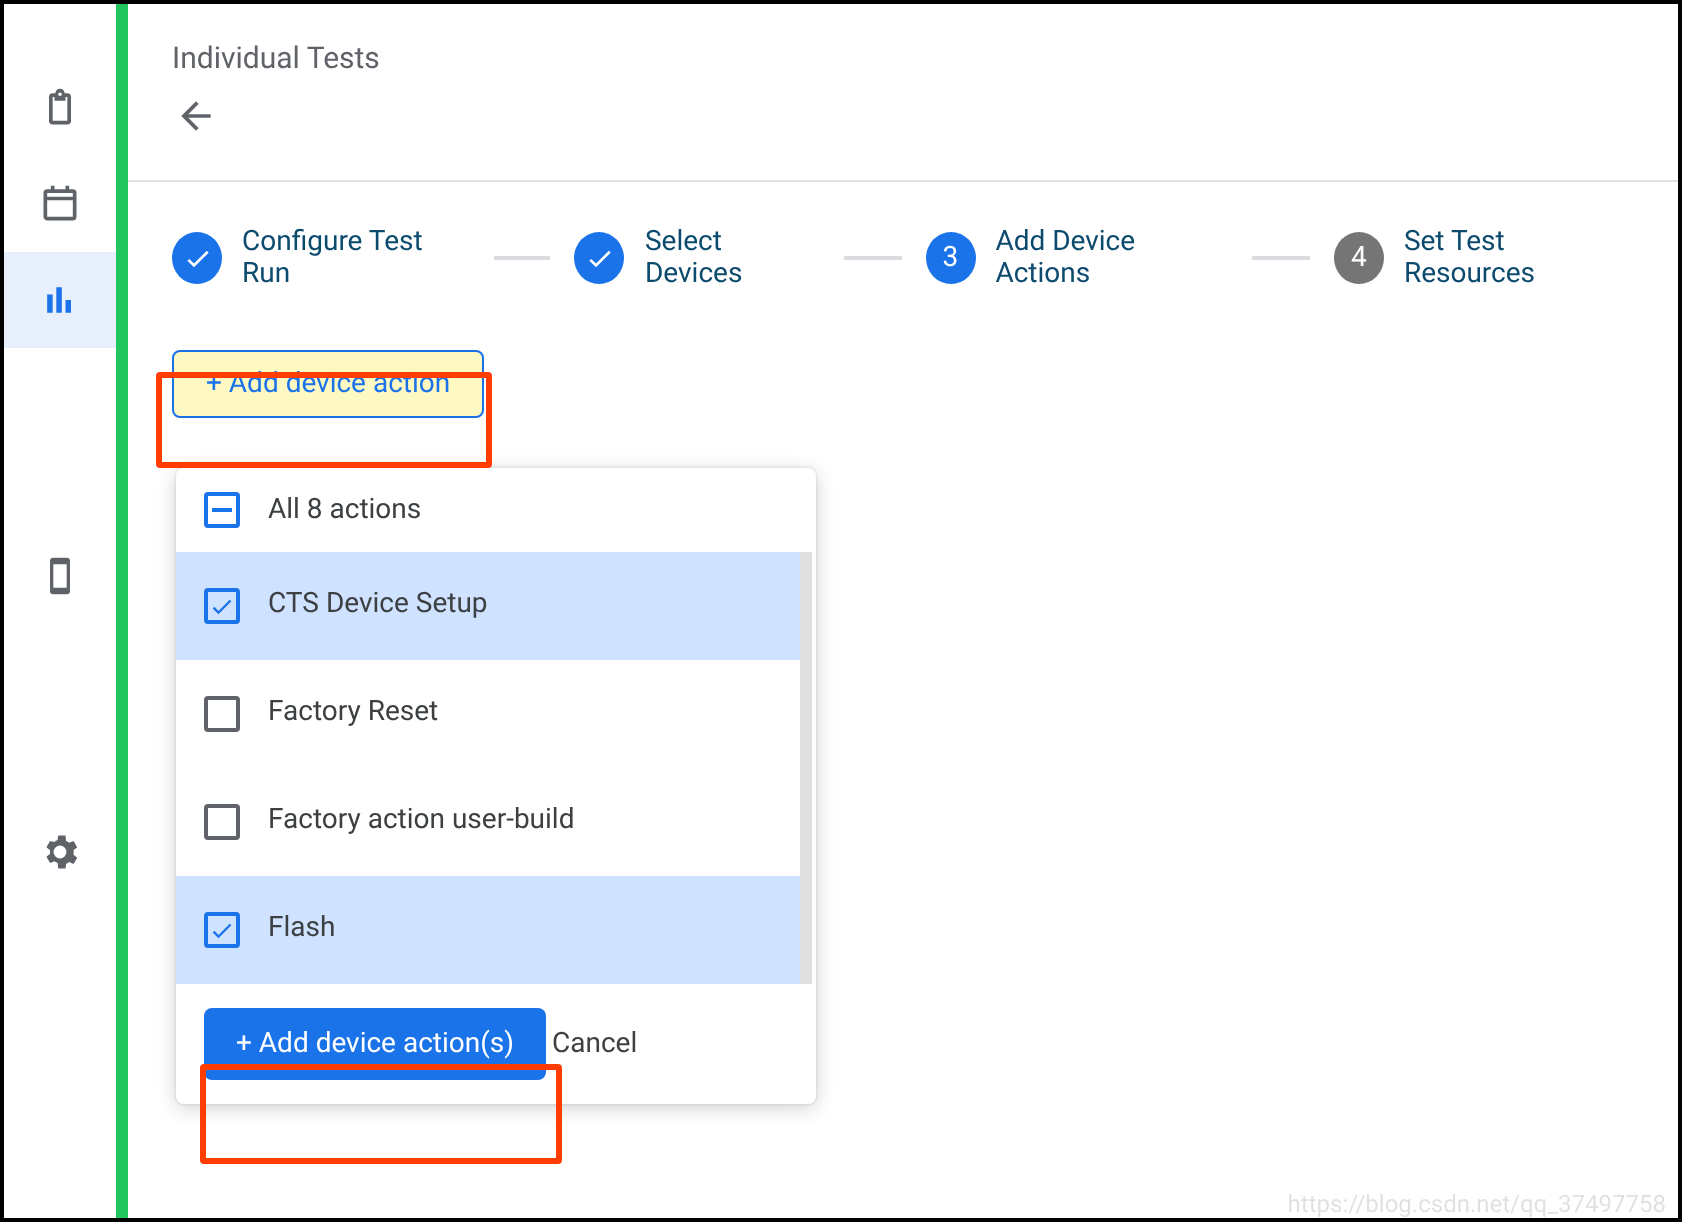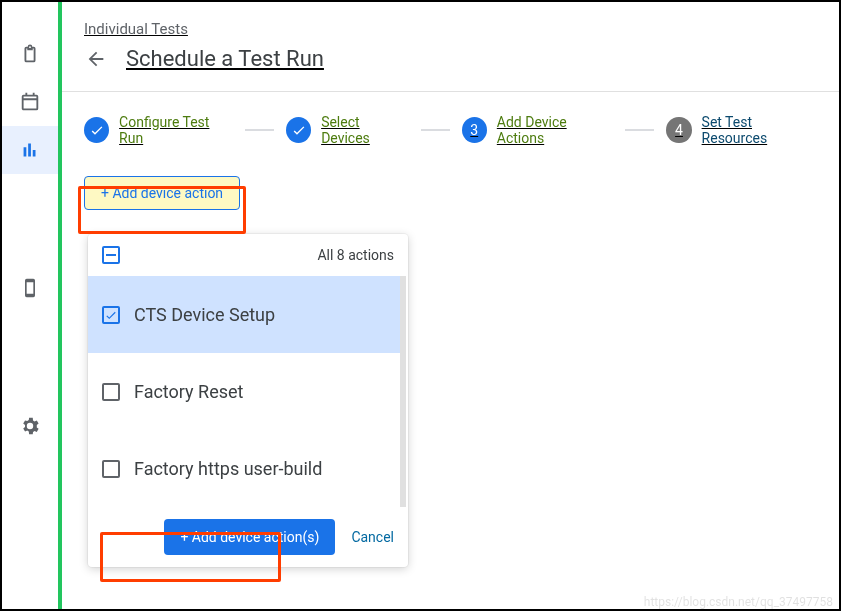--- a/index.html
+++ b/index.html
@@ -31,22 +31,21 @@
     align-items: center;
     justify-content: center;
     cursor: pointer;
     color: #5f6368;
   }
   .sidebar-item.active { background: #e8f0fe; color: #1a73e8; }
   .sidebar-spacer-lg { height: 90px; }
   .main {
     position: absolute;
     left: 56px; top: 0; right: 0; bottom: 0;
-    border-left: 4px solid #22c55e;
-    text-decoration: underline;
+    border-left: 6px solid #22c55e;
   }
   .header {
     padding: 18px 22px 0 22px;
   }
   .subtitle {
     font-size: 15px;
     color: #5f6368;
     margin-bottom: 8px;
   }
   .title-row {
@@ -84,21 +83,21 @@
   }
   .step-circle {
     width: 26px; height: 26px;
     border-radius: 50%;
     background: #1a73e8;
     color: #fff;
     display:flex; align-items:center; justify-content:center;
     font-size: 14px;
   }
   .step-circle.gray { background: #757575; }
-  .step-label { font-size: 14px; color: #4d7c0f; }
+  .step-label { font-size: 14px; color: #0c4a6e; }
   .step-label.gray { color: #0c4a6e; }
   .step-connector { width: 30px; height: 2px; background: #dadce0; }
   .add-btn-wrap {
     position: relative;
     margin-left: 22px;
     width: 235px;
   }
   .highlight-box {
     position: absolute;
     border: 3px solid #ff3d00;
@@ -127,67 +126,65 @@
     border-radius: 4px;
     box-shadow: 0 2px 10px rgba(0,0,0,0.18), 0 0 0 1px rgba(0,0,0,.04);
     z-index: 5;
   }
   .dropdown-header {
     display: flex; align-items: center;
     padding: 12px 14px;
     gap: 14px;
     font-size: 14px;
     color: #3c4043;
-    justify-content: space-between;
   }
   .checkbox {
     width: 18px; height: 18px;
     border: 2px solid #5f6368;
     border-radius: 2px;
     display:flex; align-items:center; justify-content:center;
     flex-shrink: 0;
   }
   .checkbox.indeterminate { border-color: #1a73e8; }
   .checkbox.indeterminate::after {
     content: ''; width: 10px; height: 2px; background: #1a73e8;
   }
   .checkbox.checked { border-color: #1a73e8; }
   .menu-list {
     max-height: 280px;
     overflow-y: auto;
     border-right: 6px solid #e0e0e0;
     margin-right: 2px;
   }
   .menu-item {
-    display: flex; align-items: center;
+    display: flex; 
     gap: 14px;
-    padding: 28px 14px;
-    font-size: 18px;
+    padding: 18px 14px;
+    font-size: 14px;
     color: #3c4043;
     cursor: pointer;
   }
   .menu-item.selected { background: #cfe2ff; }
   .dropdown-footer {
     display: flex; align-items: center;
     padding: 12px 14px;
-    gap: 16px;
-    justify-content: flex-end;
+    gap: 3px;
   }
   .add-solid-btn {
     background: #1a73e8;
     color: #fff;
     border: none;
     border-radius: 4px;
     padding: 10px 16px;
     font-size: 14px;
     cursor: pointer;
     font-family: inherit;
   }
   .cancel-link {
-    color: #0369a1;
+    color: #404040;
     font-size: 14px;
     cursor: pointer;
   }
   .watermark {
     position: absolute;
     right: 6px; bottom: 0;
     font-size: 12px;
     color: rgba(0,0,0,0.12);
     z-index: 20;
   }
@@ -240,21 +237,20 @@
   <div class="header">
     <div class="subtitle">Individual Tests</div>
     <div class="title-row">
       <div class="back-btn">
         <span>
           <svg width="22" height="22" viewBox="0 0 24 24" fill="currentColor">
               <path d="M20 11H7.8l5.6-5.6L12 4l-8 8 8 8 1.4-1.4L7.8 13H20v-2z"></path>
             </svg>
         </span>
       </div>
-      <h1 class="title">Schedule a Test Run</h1>
     </div>
   </div>
   <div class="divider"></div>
 
   <div class="stepper">
     <div class="step">
       <div class="step-circle">
         <svg width="16" height="16" viewBox="0 0 24 24" fill="#fff">
             <path d="M9 16.2l-3.5-3.5L4 14.1 9 19l11-11-1.4-1.4z"></path>
           </svg>
@@ -303,21 +299,29 @@
           </svg>
       </span>
       <span>CTS Device Setup</span>
     </div>
     <div class="menu-item">
       <span class="checkbox"></span>
       <span>Factory Reset</span>
     </div>
     <div class="menu-item">
       <span class="checkbox"></span>
-      <span>Factory https user-build</span>
+      <span>Factory action user-build</span>
+    </div>
+    <div class="menu-item selected">
+      <span class="checkbox checked">
+        <svg width="14" height="14" viewBox="0 0 24 24" fill="#1a73e8">
+            <path d="M9 16.2l-3.5-3.5L4 14.1 9 19l11-11-1.4-1.4z"></path>
+          </svg>
+      </span>
+      <span>Flash</span>
     </div>
   </div>
   <div class="dropdown-footer">
     <button class="add-solid-btn">+ Add device action(s)</button>
     <span class="cancel-link">Cancel</span>
   </div>
 </div>
 
 <div class="watermark">https://blog.csdn.net/qq_37497758</div>
 

